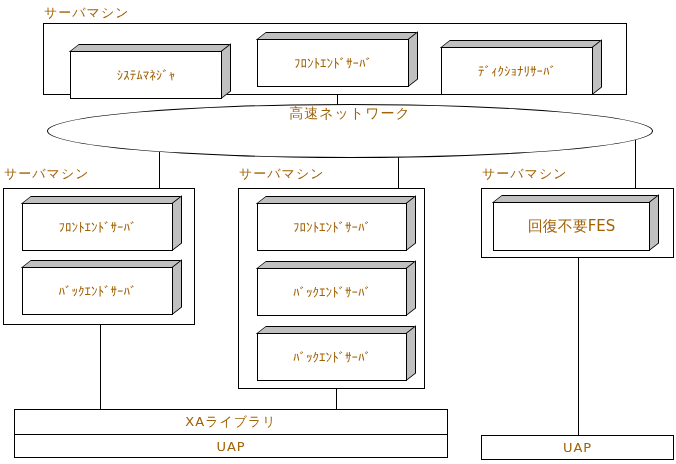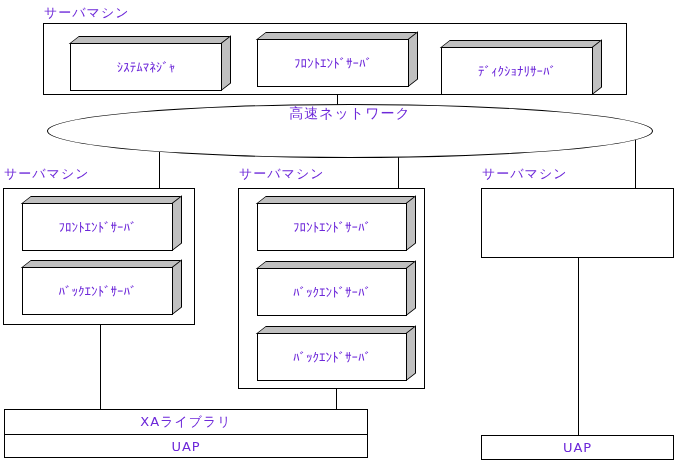--- a/index.html
+++ b/index.html
@@ -1,18 +1,18 @@
 <!DOCTYPE html>
 <html><head>
 <meta charset="utf-8">
 <style>
   html,body{margin:0;padding:0;background:#ffffff;}
   .canvas{
     position:relative;width:676px;height:464px;background:#ffffff;overflow:hidden;
-    font-family:"DejaVu Sans",sans-serif;color:#6d28d9;
+    font-family:"DejaVu Sans",sans-serif;color:#a16207;
   }
   .label{
     position:absolute;font-size:13px;letter-spacing:1px;white-space:nowrap;line-height:14px;
   }
   .outline{
     position:absolute;border:1px solid #000;background:#fff;box-sizing:border-box;
   }
   .vline{
     position:absolute;width:1px;background:#000;
   }
@@ -43,21 +43,21 @@
   }
 </style>
 </head>
 <body>
 
 <div class="canvas">
 
   <div class="label" style="left:44px;top:6px;">サーバマシン</div>
   <div class="outline" style="left:43px;top:23px;width:584px;height:72px;"></div>
 
-  <div class="box3d" style="left:70px;top:36px;--w:152px;--h:48px;">
+  <div class="box3d" style="left:70px;top:44px;--w:152px;--h:48px;">
     <div class="top-face"></div>
     <div class="side-face"></div>
     <div class="front-face">ｼｽﾃﾑﾏﾈｼﾞｬ</div>
   </div>
   <div class="box3d" style="left:257px;top:32px;--w:152px;--h:48px;">
     <div class="top-face"></div>
     <div class="side-face"></div>
     <div class="front-face">ﾌﾛﾝﾄｴﾝﾄﾞｻｰﾊﾞ</div>
   </div>
   <div class="box3d" style="left:441px;top:40px;--w:152px;--h:48px;">
@@ -104,21 +104,26 @@
     <div class="front-face">ﾊﾞｯｸｴﾝﾄﾞｻｰﾊﾞ</div>
   </div>
   <div class="box3d" style="left:257px;top:326px;--w:150px;--h:48px;">
     <div class="top-face"></div>
     <div class="side-face"></div>
     <div class="front-face">ﾊﾞｯｸｴﾝﾄﾞｻｰﾊﾞ</div>
   </div>
 
   <div class="label" style="left:482px;top:167px;">サーバマシン</div>
   <div class="outline" style="left:481px;top:188px;width:193px;height:70px;"></div>
+  <div class="box3d" style="left:493px;top:195px;--w:157px;--h:49px;">
+    <div class="top-face"></div>
+    <div class="side-face"></div>
+    <div class="front-face" style="font-size:15px;">回復不要FES</div>
+  </div>
 
-  <div class="outline" style="left:4px;top:409px;width:364px;height:49px;">
+  <div class="outline" style="left:14px;top:409px;width:434px;height:49px;">
     <div class="stack-row" style="top:0;height:25px;border-bottom:1px solid #000;">XAライブラリ</div>
     <div class="stack-row" style="top:25px;height:22px;">UAP</div>
   </div>
 
   <div class="outline" style="left:481px;top:435px;width:193px;height:25px;display:flex;align-items:center;justify-content:center;font-size:13px;letter-spacing:1px;">UAP</div>
 
 </div>
 
 </body></html>

